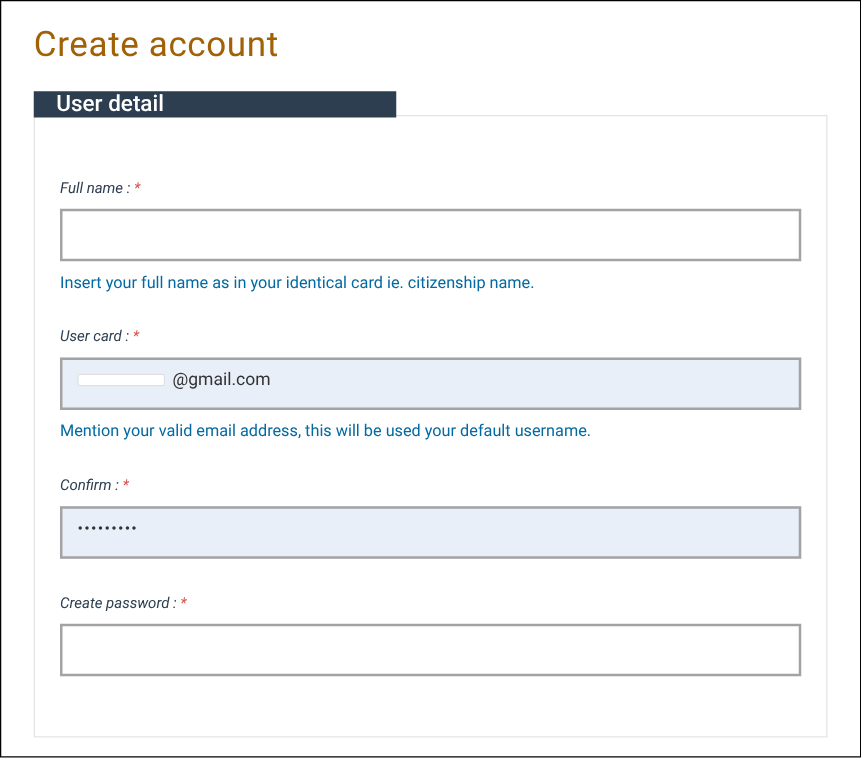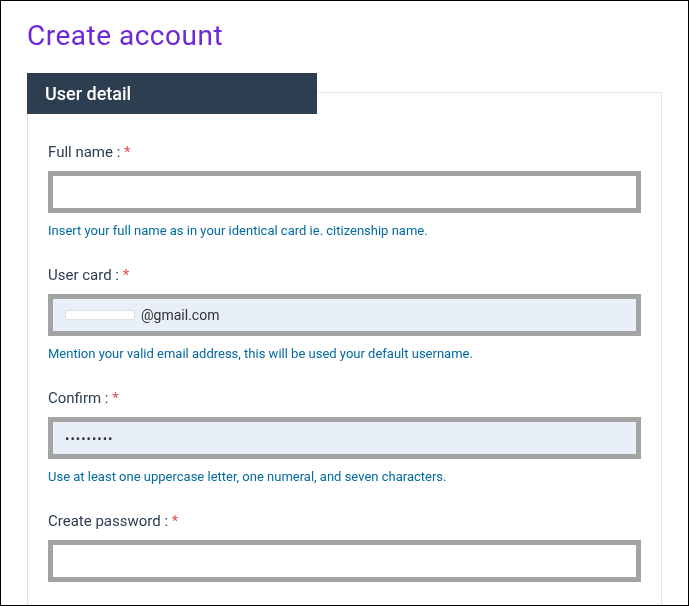--- a/index.html
+++ b/index.html
@@ -11,57 +11,58 @@
       font-family: -apple-system, BlinkMacSystemFont, "Segoe UI", Roboto, Arial, sans-serif;
       background: #ffffff;
       width: 689px;
       height: 606px;
       border: 1px solid #000;
       overflow: hidden;
     }
     .page-title {
       font-size: 28px;
       font-weight: 400;
-      color: #6d28d9;
+      color: #a16207;
       padding: 18px 0 0 26px;
       letter-spacing: 0.5px;
     }
     .fieldset-wrap {
       margin: 40px 26px 0 26px;
       border: 1px solid #e3e3e3;
       position: relative;
       padding: 50px 20px 20px 20px;
     }
     .fieldset-legend {
       position: absolute;
       top: -20px;
       left: -1px;
       background: #2c3e50;
       color: #ffffff;
       font-size: 18px;
       font-weight: 500;
-      padding: 10px 18px;
+      padding: 0 18px;
       min-width: 290px;
     }
     .form-group {
       margin-bottom: 28px;
     }
     .form-label {
       display: block;
-      font-size: 15px;
+      font-size: 12px;
       color: #2c3e50;
       margin-bottom: 10px;
+      font-style: italic;
     }
     .required-star {
       color: #d9534f;
     }
     .form-input {
       width: 100%;
       height: 42px;
-      border: 5px solid #a3a3a3;
+      border: 2px solid #a3a3a3;
       padding: 8px 12px;
       font-size: 14px;
       color: #333;
       background: #ffffff;
     }
     .form-input.filled {
       background: #e8eff9;
     }
     .form-hint {
       font-size: 13px;
@@ -120,21 +121,20 @@
   </div>
 
   <div class="form-group">
     <label class="form-label">
       <span>Confirm :</span>
       <span class="required-star">*</span>
     </label>
     <div class="form-input filled">
       <span class="password-dots">•••••••••</span>
     </div>
-    <div class="form-hint">Use at least one uppercase letter, one numeral, and seven characters.</div>
   </div>
 
   <div class="form-group">
     <label class="form-label">
       <span>Create password :</span>
       <span class="required-star">*</span>
     </label>
     <input type="password" class="form-input" value="" style="">
   </div>
 

